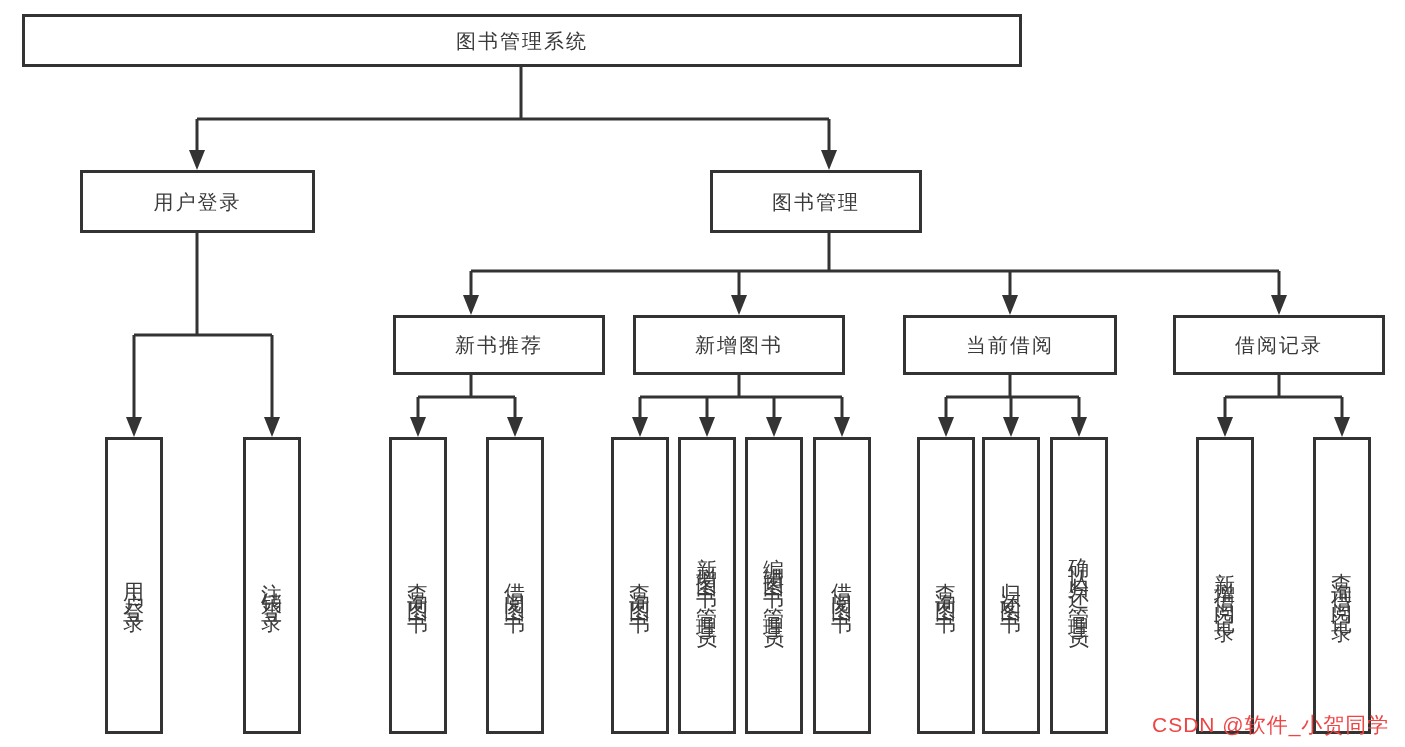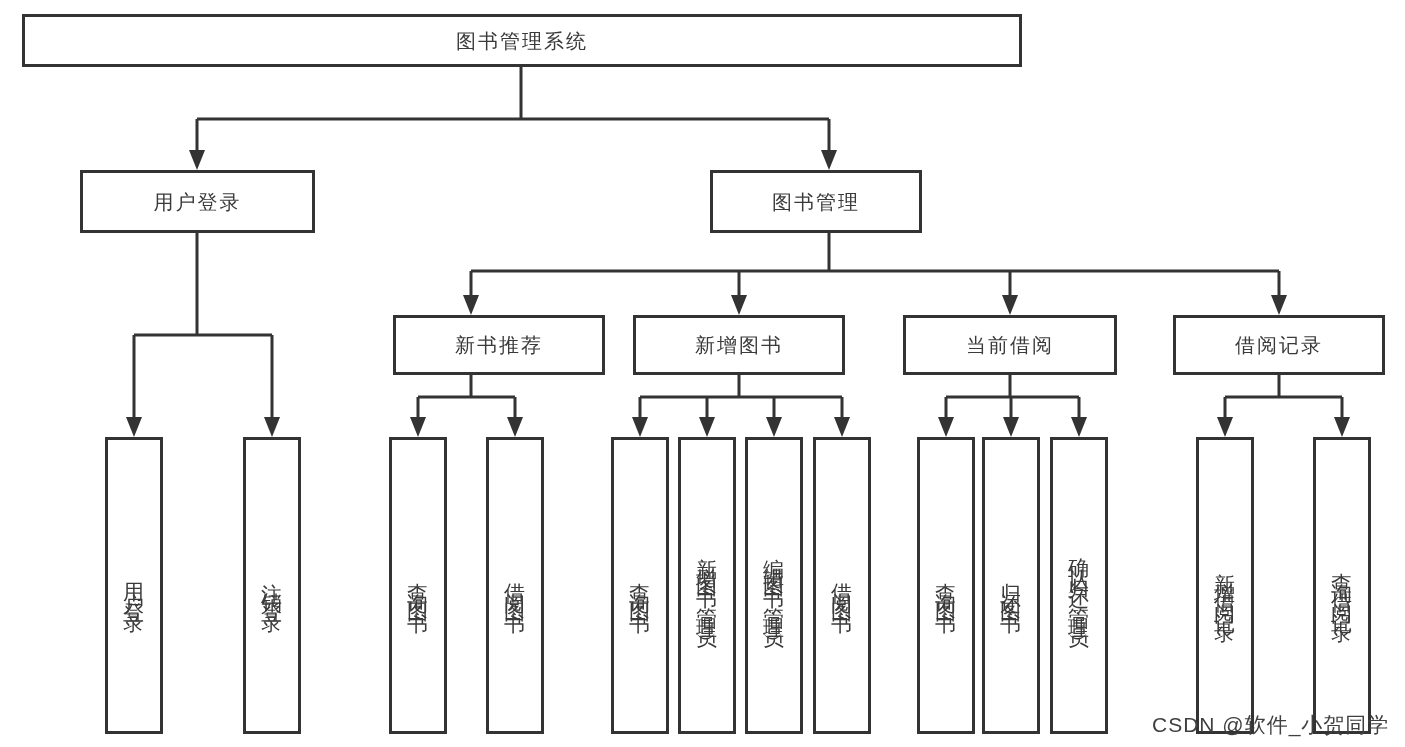--- a/index.html
+++ b/index.html
@@ -39,21 +39,21 @@
   .node.vert {
     writing-mode: vertical-rl;
     text-orientation: mixed;
     font-size: 21px;
     letter-spacing: 10px;
   }
   .watermark {
     position: absolute;
     left: 1152px;
     top: 711px;
-    color: #404040;
+    color: #ef4444;
     font-size: 21px;
     letter-spacing: 1px;
     white-space: nowrap;
   }
 </style>
 </head>
 <body>
 
 <div class="canvas">
 

